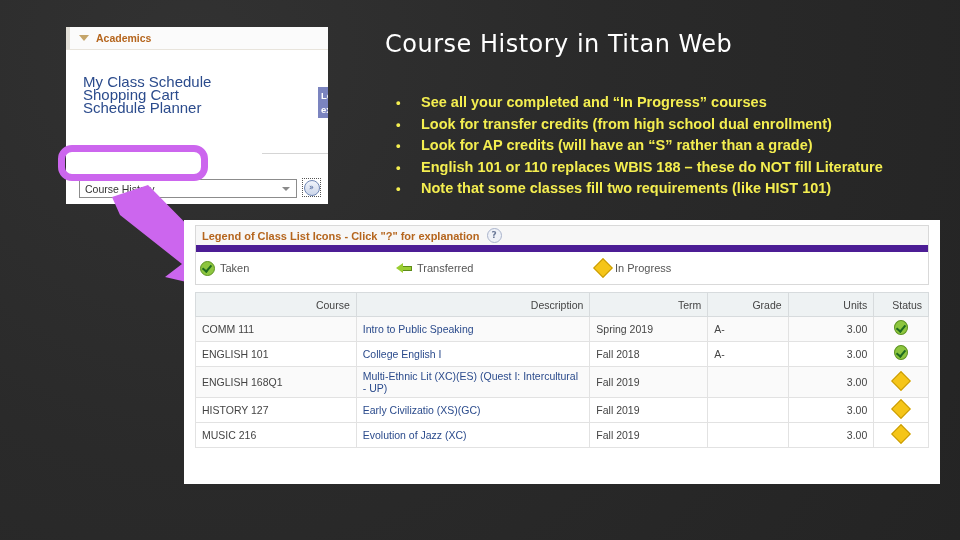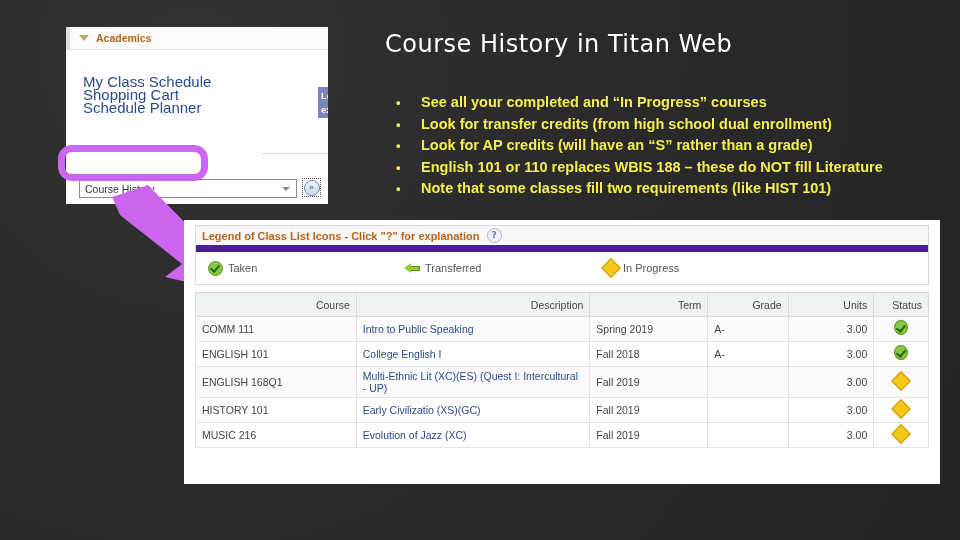--- a/index.html
+++ b/index.html
@@ -278,21 +278,21 @@
     background: #ffffff;
   }
   .legend-item {
     display: flex;
     align-items: center;
     font-size: 11px;
     color: #555;
     font-family: "Liberation Sans", sans-serif;
     white-space: nowrap;
   }
-  #legend-item-0 { margin-left: 12px; width: 196px; }
+  #legend-item-0 { margin-left: 4px; width: 196px; }
   #legend-item-1 { width: 200px; }
   #legend-item-2 { width: 200px; }
   .legend-item .lg-label { margin-left: 5px; }
 
   .icon-taken {
     width: 13px; height: 13px;
     border-radius: 50%;
     background: #8dc63f;
     border: 1px solid #5d9320;
     position: relative;
@@ -492,21 +492,21 @@
             <td>ENGLISH 168Q1</td>
             <td class="desc">Multi-Ethnic Lit (XC)(ES) (Quest I: Intercultural - UP)</td>
             <td>Fall 2019</td>
             <td></td>
             <td class="num">3.00</td>
             <td class="statuscell"><span class="cell-icon-wrap">
                 <span class="icon-inprogress"></span>
               </span></td>
           </tr>
           <tr>
-            <td>HISTORY 101</td>
+            <td>HISTORY 127</td>
             <td class="desc">Early Civilizatio (XS)(GC)</td>
             <td>Fall 2019</td>
             <td></td>
             <td class="num">3.00</td>
             <td class="statuscell"><span class="cell-icon-wrap">
                 <span class="icon-inprogress"></span>
               </span></td>
           </tr>
           <tr>
             <td>MUSIC 216</td>

